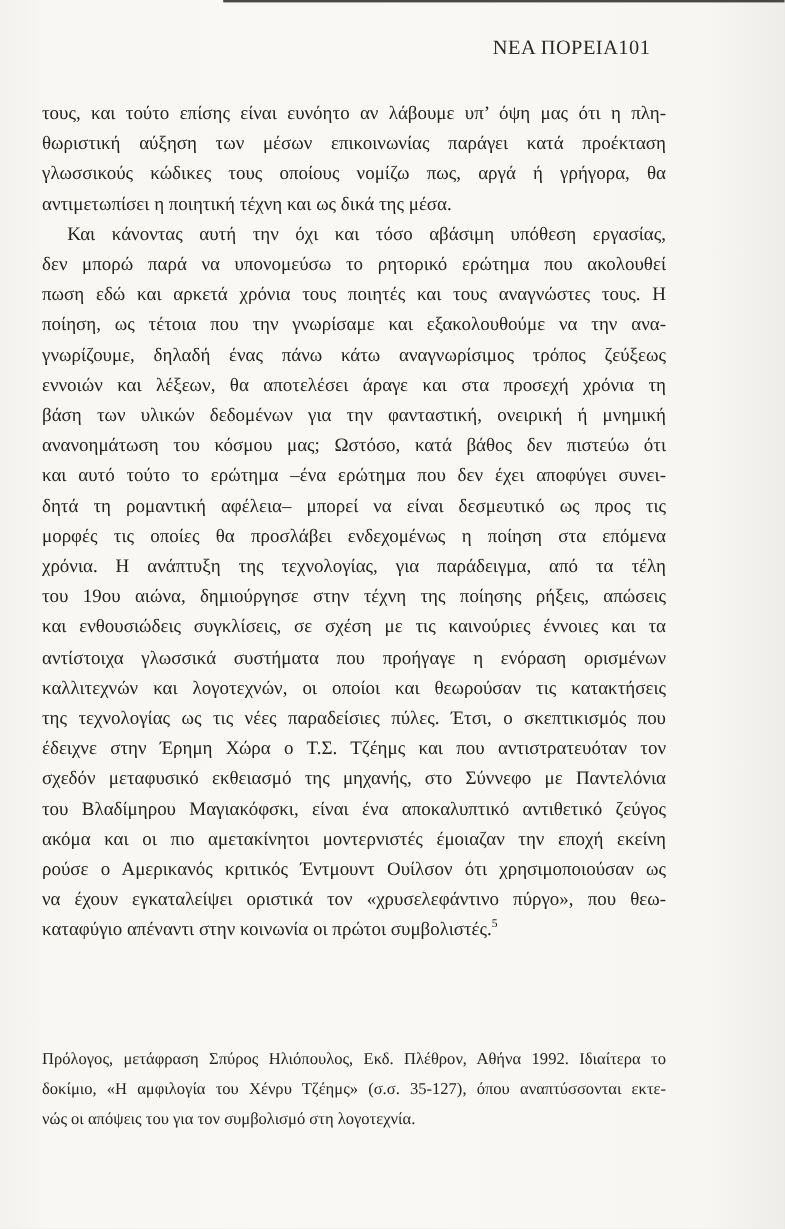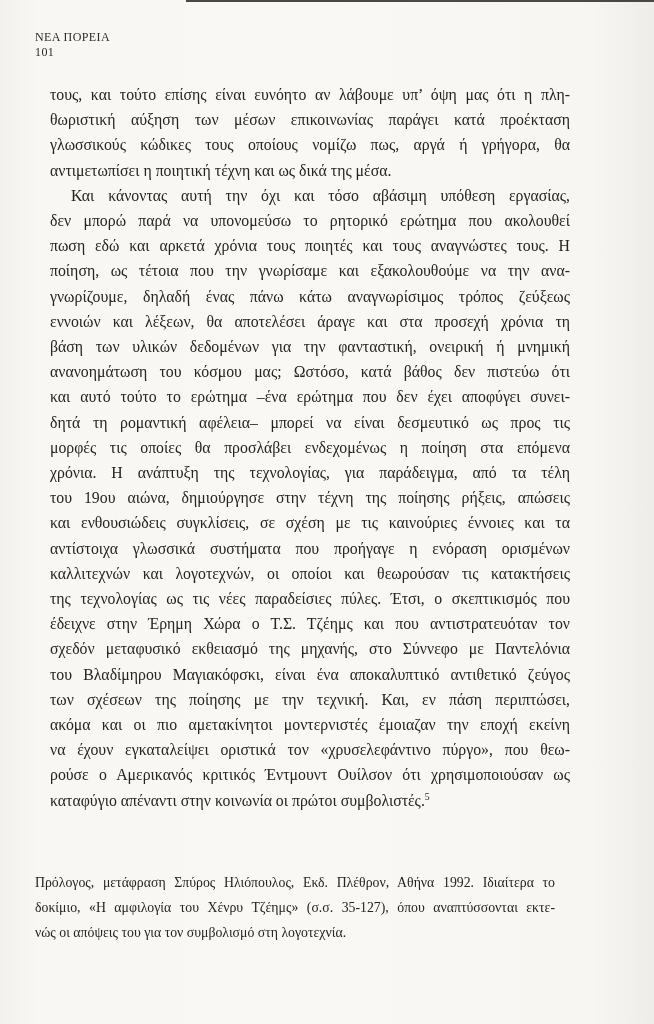--- a/index.html
+++ b/index.html
@@ -17,28 +17,27 @@
     position: absolute;
     top: 0; left: 186px; right: 0; height: 2px;
     background: #1e1d1b;
     opacity: .8;
   }
   .running-head {
     position: absolute;
     top: 30px; left: 35px; width: 507px;
     display: flex;
     justify-content: flex-end;
-    font-size: 12px;
+    font-size: 17px;
     letter-spacing: .4px;
     color: #2c2a26;
-    flex-direction: column;
   }
   .body-text {
     position: absolute;
-    top: 82px; left: 50px; width: 520px;
+    top: 82px; left: 35px; width: 520px;
     font-size: 15.8px;
     line-height: 25.2px;
   }
   .footnote-block {
     position: absolute;
     top: 871px; left: 35px; width: 520px;
     font-size: 13.8px;
     line-height: 24.8px;
   }
   .line { text-align: justify; text-align-last: justify; }
@@ -79,24 +78,23 @@
         <div class="line"><span>μορφές τις οποίες θα προσλάβει ενδεχομένως η ποίηση στα επόμενα</span></div>
         <div class="line"><span>χρόνια. Η ανάπτυξη της τεχνολογίας, για παράδειγμα, από τα τέλη</span></div>
         <div class="line"><span>του 19ου αιώνα, δημιούργησε στην τέχνη της ποίησης ρήξεις, απώσεις</span></div>
         <div class="line"><span>και ενθουσιώδεις συγκλίσεις, σε σχέση με τις καινούριες έννοιες και τα</span></div>
         <div class="line"><span>αντίστοιχα γλωσσικά συστήματα που προήγαγε η ενόραση ορισμένων</span></div>
         <div class="line"><span>καλλιτεχνών και λογοτεχνών, οι οποίοι και θεωρούσαν τις κατακτήσεις</span></div>
         <div class="line"><span>της τεχνολογίας ως τις νέες παραδείσιες πύλες. Έτσι, ο σκεπτικισμός που</span></div>
         <div class="line"><span>έδειχνε στην </span><span class="it">Έρημη Χώρα</span><span> ο Τ.Σ. Τζέημς και που αντιστρατευόταν τον</span></div>
         <div class="line"><span>σχεδόν μεταφυσικό εκθειασμό της μηχανής, στο </span><span class="it">Σύννεφο με Παντελόνια</span></div>
         <div class="line"><span>του Βλαδίμηρου Μαγιακόφσκι, είναι ένα αποκαλυπτικό αντιθετικό ζεύγος</span></div>
-        <div class="line"><span>των σχέσεων της ποίησης με την τεχνική. Και, εν πάση περιπτώσει,</span></div>
         <div class="line"><span>ακόμα και οι πιο αμετακίνητοι μοντερνιστές έμοιαζαν την εποχή εκείνη</span></div>
+        <div class="line"><span>ρούσε ο Αμερικανός κριτικός Έντμουντ Ουίλσον ότι χρησιμοποιούσαν ως</span></div>
         <div class="line"><span>να έχουν εγκαταλείψει οριστικά τον «χρυσελεφάντινο πύργο», που θεω-</span></div>
-        <div class="line"><span>ρούσε ο Αμερικανός κριτικός Έντμουντ Ουίλσον ότι χρησιμοποιούσαν ως</span></div>
         <div class="line end"><span>καταφύγιο απέναντι στην κοινωνία οι πρώτοι συμβολιστές.</span><span class="sup">5</span></div>
       </div>
     </div>
 
   <div class="footnote-block" id="footnote-container">
       <div class="line"><span>Πρόλογος, μετάφραση Σπύρος Ηλιόπουλος, Εκδ. Πλέθρον, Αθήνα 1992. Ιδιαίτερα το</span></div>
       <div class="line"><span>δοκίμιο, «Η αμφιλογία του Χένρυ Τζέημς» (σ.σ. 35-127), όπου αναπτύσσονται εκτε-</span></div>
       <div class="line end"><span>νώς οι απόψεις του για τον συμβολισμό στη λογοτεχνία.</span></div>
     </div>
 </div>

